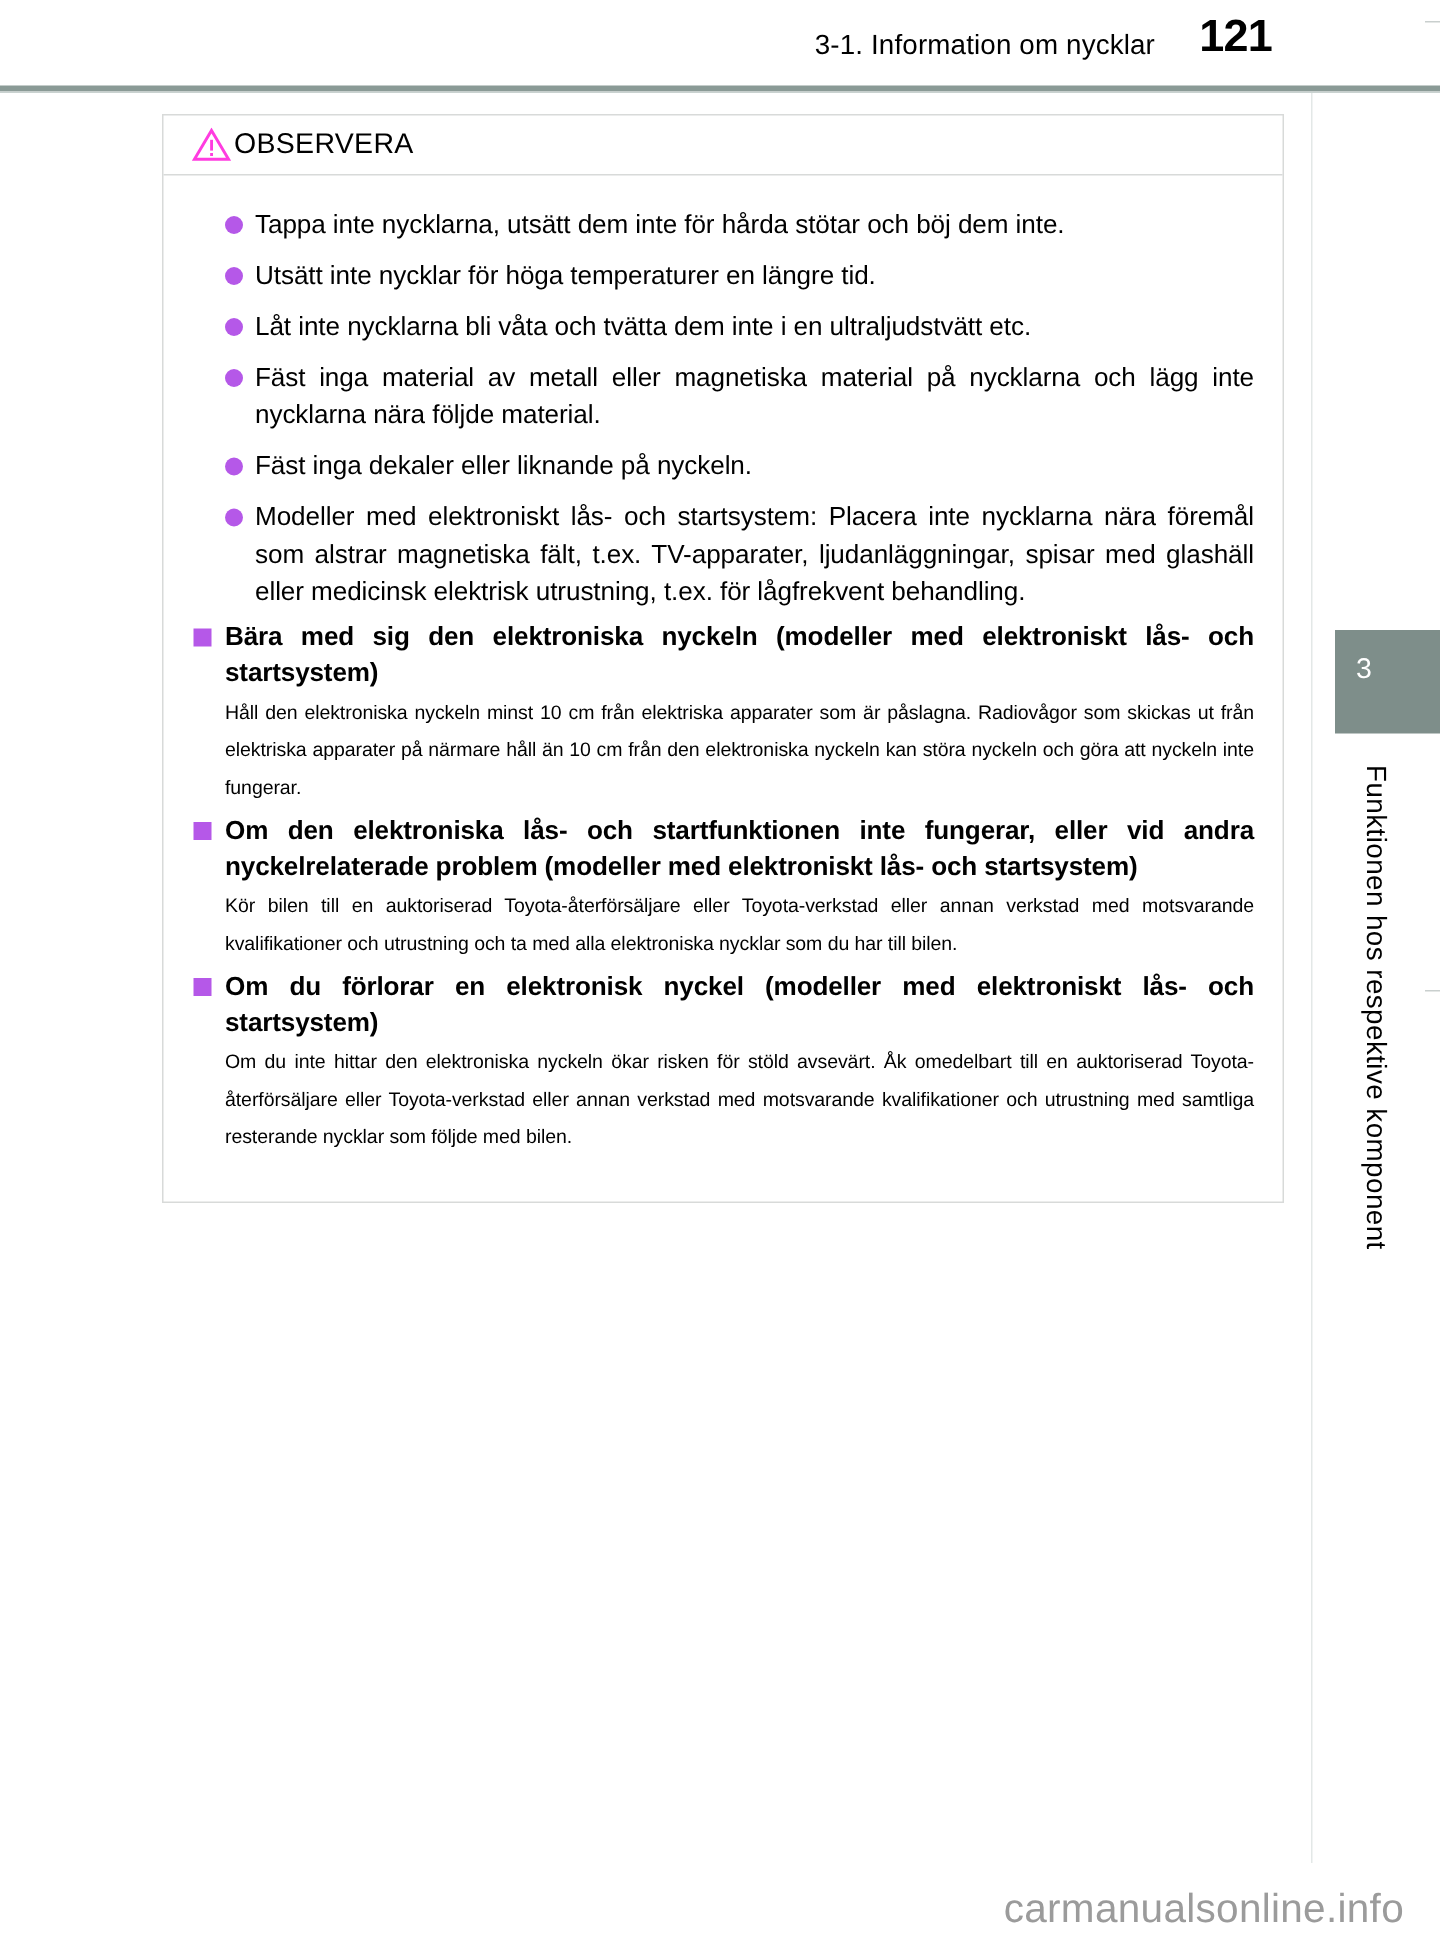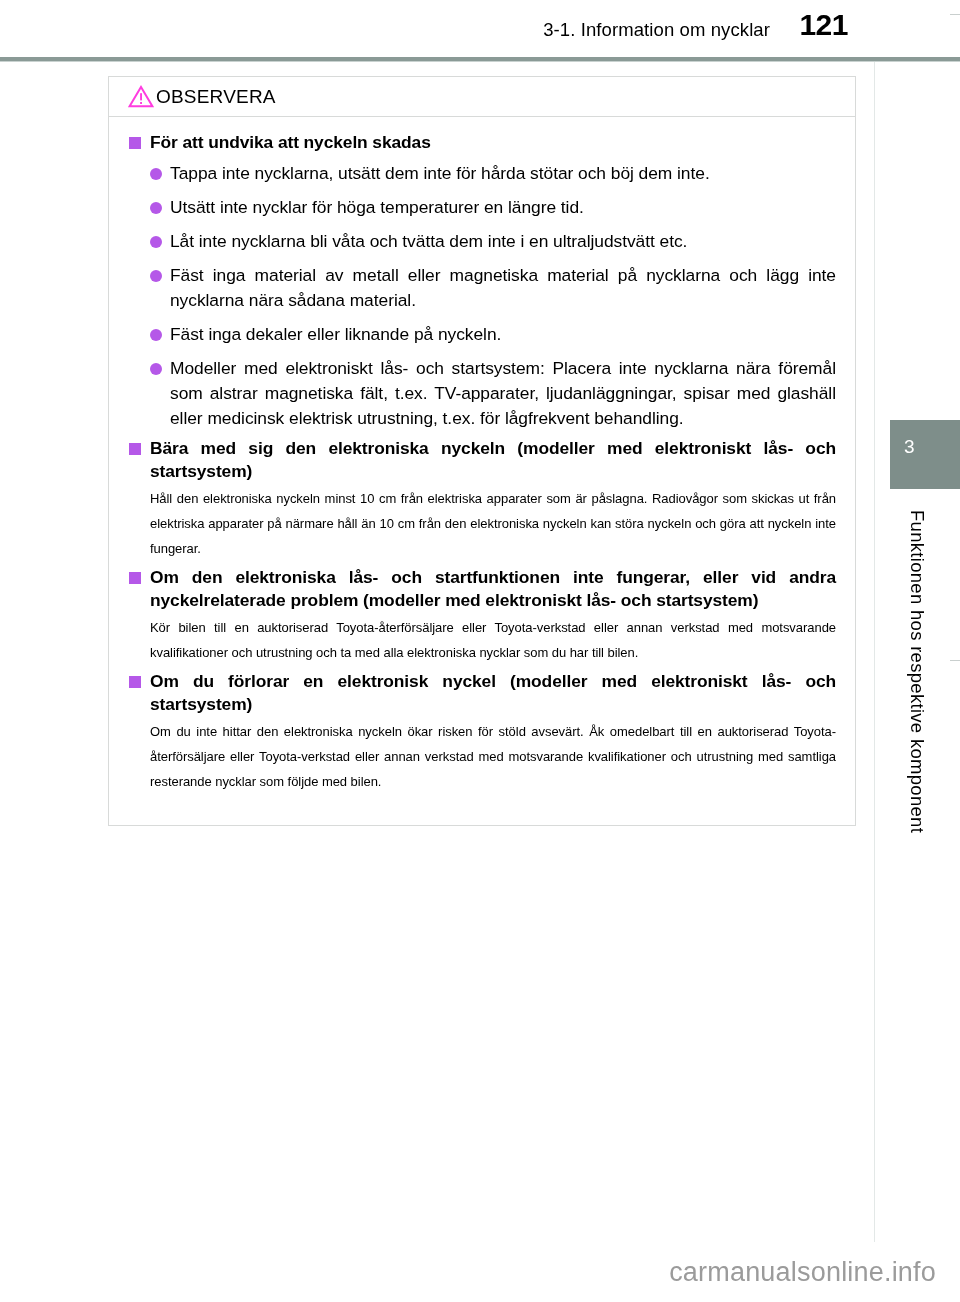--- a/index.html
+++ b/index.html
@@ -240,40 +240,36 @@
       <path d="M13 2 L24.4 21.2 L1.6 21.2 Z" fill="none" stroke="#ff3ce0" stroke-width="2" stroke-linejoin="miter"></path>
       <rect x="12.1" y="8.2" width="1.9" height="7.2" fill="#ff3ce0"></rect>
       <rect x="12.1" y="17.0" width="1.9" height="2.0" fill="#ff3ce0"></rect>
     </svg>
     <span id="notice-title">OBSERVERA</span>
   </div>
 
   <div id="notice-body">
 
     <div class="section">
-      <div class="section-heading">
-        <span class="sq-bullet"></span>
-        <span>För att undvika att nyckeln skadas</span>
-      </div>
       <ul class="bullet-list">
         <li class="bullet-item">
           <span class="rd-bullet"></span>
           <span>Tappa inte nycklarna, utsätt dem inte för hårda stötar och böj dem inte.</span>
         </li>
         <li class="bullet-item">
           <span class="rd-bullet"></span>
           <span>Utsätt inte nycklar för höga temperaturer en längre tid.</span>
         </li>
         <li class="bullet-item">
           <span class="rd-bullet"></span>
           <span>Låt inte nycklarna bli våta och tvätta dem inte i en ultraljudstvätt etc.</span>
         </li>
         <li class="bullet-item">
           <span class="rd-bullet"></span>
-          <span>Fäst inga material av metall eller magnetiska material på nycklarna och lägg inte nycklarna nära sådana material.</span>
+          <span>Fäst inga material av metall eller magnetiska material på nycklarna och lägg inte nycklarna nära följde material.</span>
         </li>
         <li class="bullet-item">
           <span class="rd-bullet"></span>
           <span>Fäst inga dekaler eller liknande på nyckeln.</span>
         </li>
         <li class="bullet-item">
           <span class="rd-bullet"></span>
           <span>Modeller med elektroniskt lås- och startsystem: Placera inte nycklarna nära föremål som alstrar magnetiska fält, t.ex. TV-apparater, ljudanläggningar, spisar med glashäll eller medicinsk elektrisk utrustning, t.ex. för lågfrekvent behandling.</span>
         </li>
       </ul>

